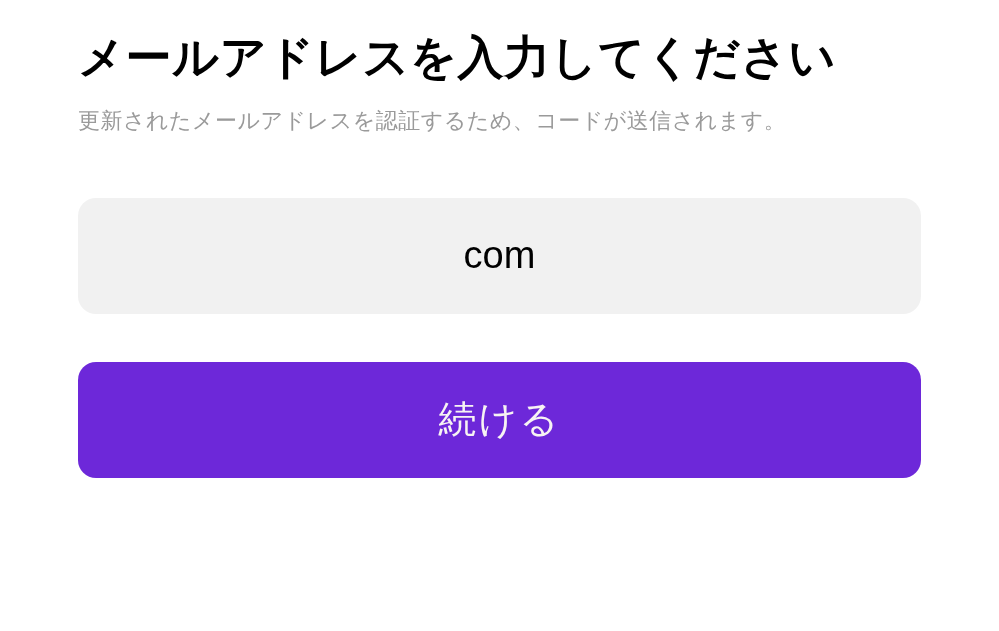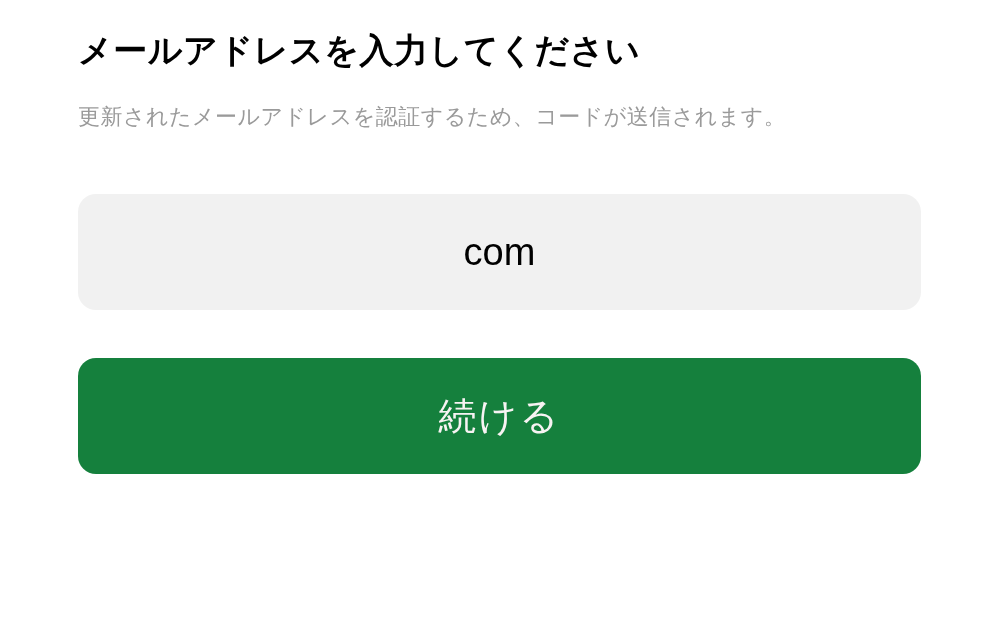--- a/index.html
+++ b/index.html
@@ -8,26 +8,26 @@
       box-sizing: border-box;
     }
     body {
       width: 999px;
       height: 631px;
       background: #ffffff;
       font-family: -apple-system, BlinkMacSystemFont, "Hiragino Sans", "Hiragino Kaku Gothic ProN", "Yu Gothic", sans-serif;
       padding: 28px 78px 0 78px;
     }
     .heading {
-      font-size: 34px;
+      font-size: 46px;
       font-weight: 700;
       color: #000000;
       letter-spacing: 0.5px;
       line-height: 1.3;
-      margin-bottom: 28px;
+      margin-bottom: 16px;
     }
     .subtitle {
       font-size: 22px;
       font-weight: 400;
       color: #9a9a9a;
       line-height: 1.55;
       letter-spacing: 0.5px;
       margin-bottom: 60px;
     }
     .email-input {
@@ -40,21 +40,21 @@
       font-size: 38px;
       font-weight: 400;
       color: #000000;
       outline: none;
       margin-bottom: 48px;
       font-family: inherit;
     }
     .continue-button {
       width: 100%;
       height: 116px;
-      background: #15803d;
+      background: #6d28d9;
       border: none;
       border-radius: 18px;
       font-size: 38px;
       font-weight: 500;
       color: #f7f3f3;
       cursor: pointer;
       font-family: inherit;
       letter-spacing: 2px;
     }
   </style>

